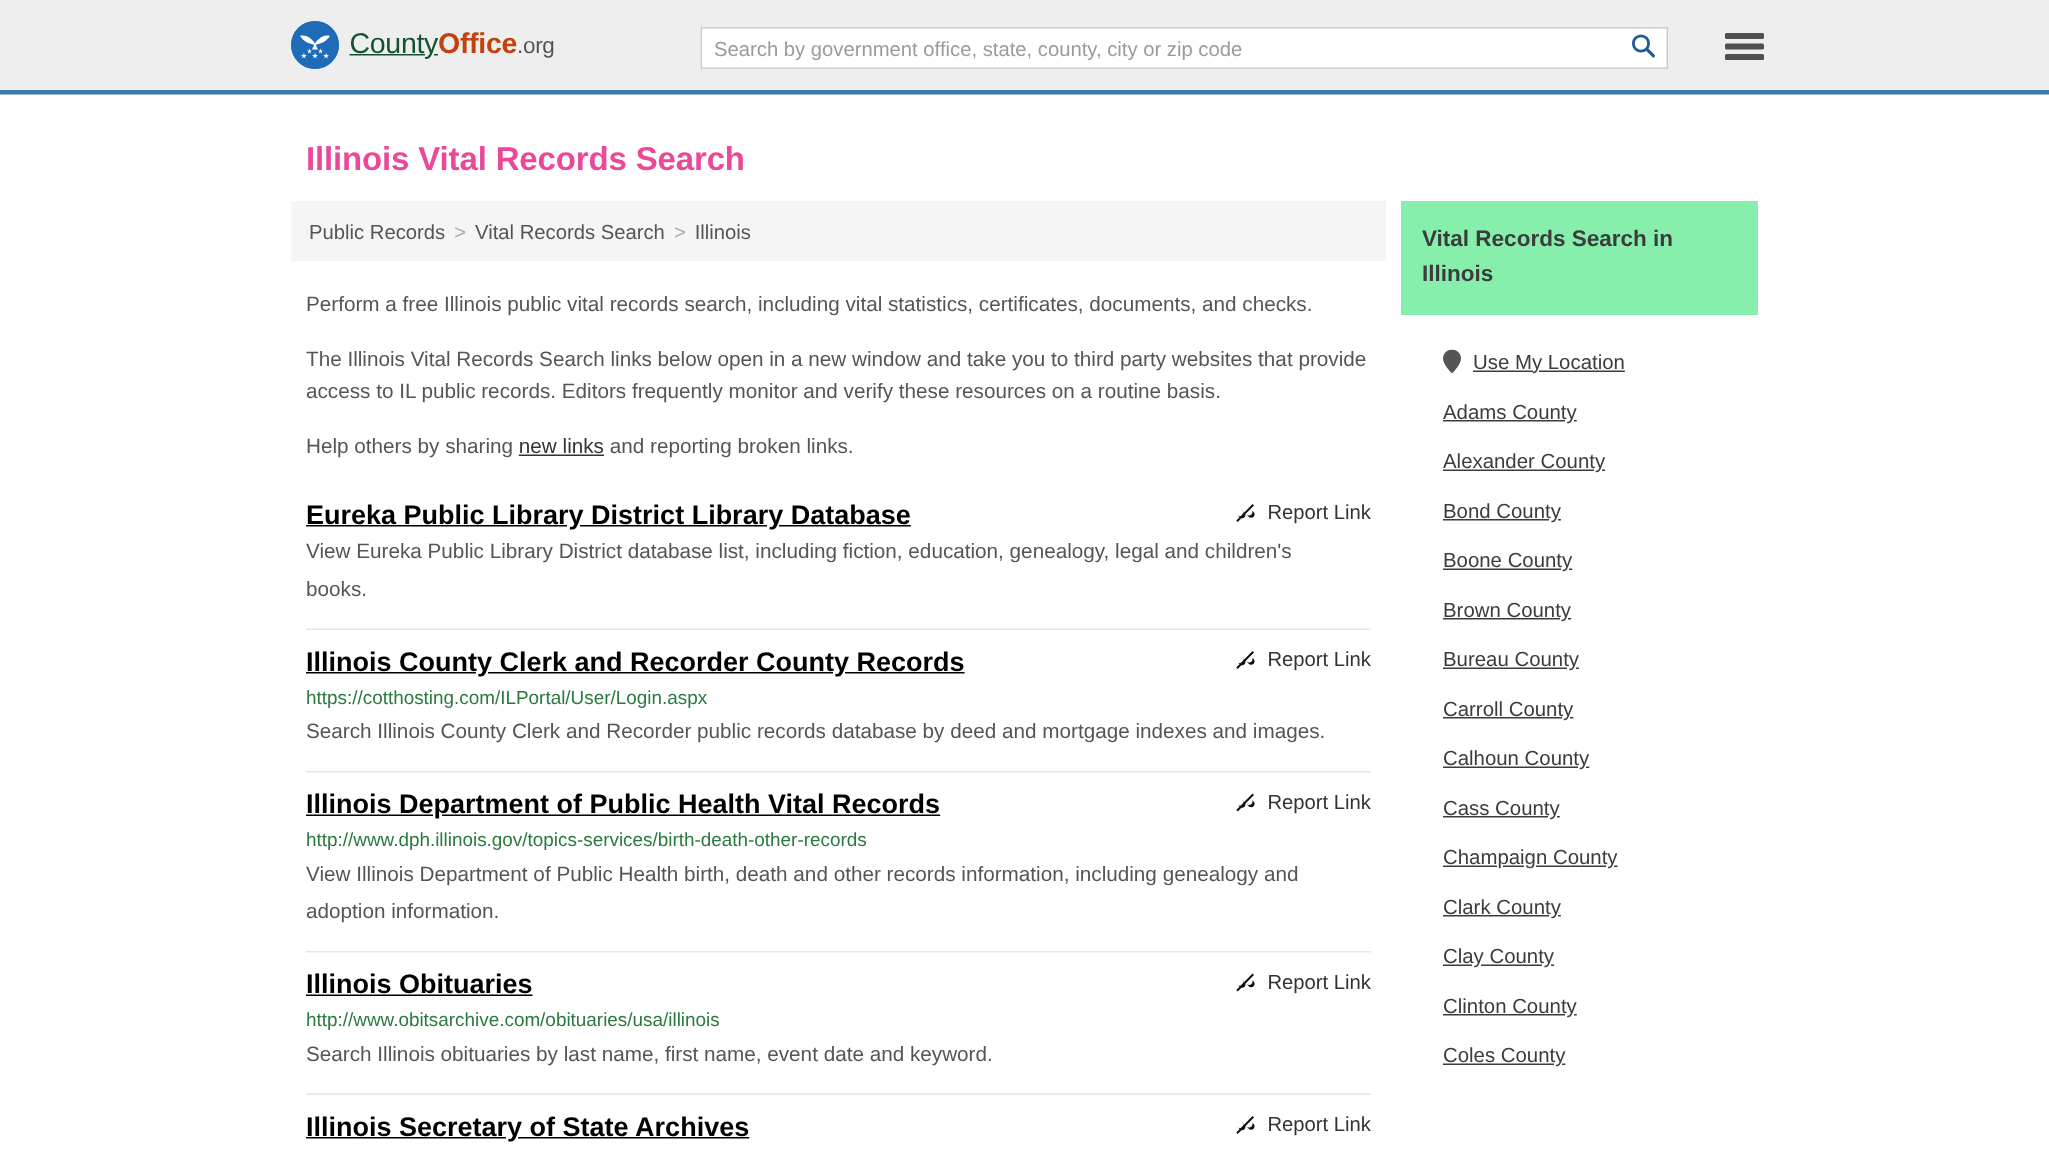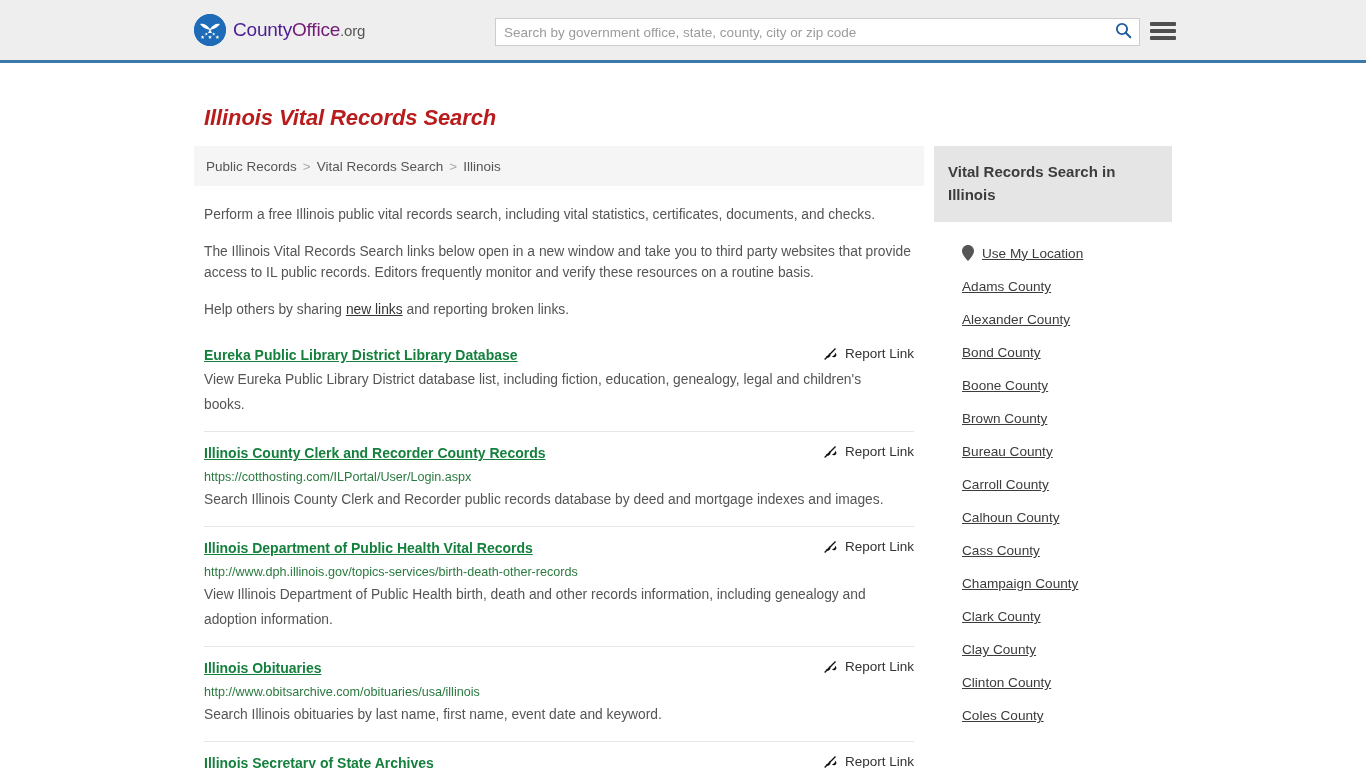--- a/index.html
+++ b/index.html
@@ -37,27 +37,27 @@
     flex: none;
     overflow: hidden;
   }
   .brand-mark svg { display:block; }
   .brand-text {
     font-size: 19px;
     letter-spacing: -.2px;
     white-space: nowrap;
     color: #222;
   }
-  .brand-text .b-county { color: #4c1d95; }
-  .brand-text .b-office { color: #701a75; font-weight: normal; }
+  .brand-text .b-county { color: #14532d; text-decoration: underline; }
+  .brand-text .b-office { color: #c2410c; font-weight: bold; }
   .brand-text .b-org { color: #555; font-size: 15px; }
 
   .search-wrap {
     position: absolute;
-    left: 495px;
+    left: 467px;
     top: 18px;
     width: 645px;
     height: 28px;
     background: #fff;
     border: 1px solid #cccccc;
     display: flex;
     align-items: center;
   }
   .search-input {
     flex: 1 1 auto;
@@ -94,24 +94,23 @@
 
   
   .page {
     width: 1366px;
     padding: 0 190px 0 194px;
     position: relative;
   }
   .page-title {
     font-size: 22px;
     font-weight: bold;
-    color: #b91c1c;
-    margin: 42px 0 15px 10px;
+    color: #ec4899;
+    margin: 30px 0 15px 10px;
     letter-spacing: -.1px;
-    font-style: italic;
   }
 
   .columns { display: flex; align-items: flex-start; }
   .main-col { width: 730px; flex: none; margin-left: 0; }
   .side-col { width: 238px; flex: none; margin-left: 10px; }
 
   
   .breadcrumb {
     background: #f5f5f5;
     height: 40px;
@@ -141,23 +140,23 @@
     padding: 12px 0 14px 0;
     position: relative;
   }
   .result:first-child { padding-top: 4px; }
   .result-head {
     display: flex;
     align-items: flex-start;
     justify-content: space-between;
   }
   .result-title {
-    font-size: 14px;
+    font-size: 18px;
     font-weight: bold;
-    color: #15803d;
+    color: #000000;
     text-decoration: underline;
     line-height: 18px;
     cursor: pointer;
     max-width: 560px;
   }
   .report-link {
     display: flex;
     align-items: flex-start;
     gap: 7px;
     font-size: 13.5px;
@@ -177,21 +176,21 @@
   .result-desc {
     font-size: 13.8px;
     color: #555555;
     line-height: 25px;
     margin-top: 2px;
     max-width: 700px;
   }
 
   
   .side-box {
-    background: #e5e5e5;
+    background: #86efac;
     padding: 14px 14px 16px 14px;
   }
   .side-box h2 {
     margin: 0;
     font-size: 15px;
     font-weight: bold;
     color: #3c3c3c;
     line-height: 23px;
   }
   .side-list { margin-top: 14px; }

